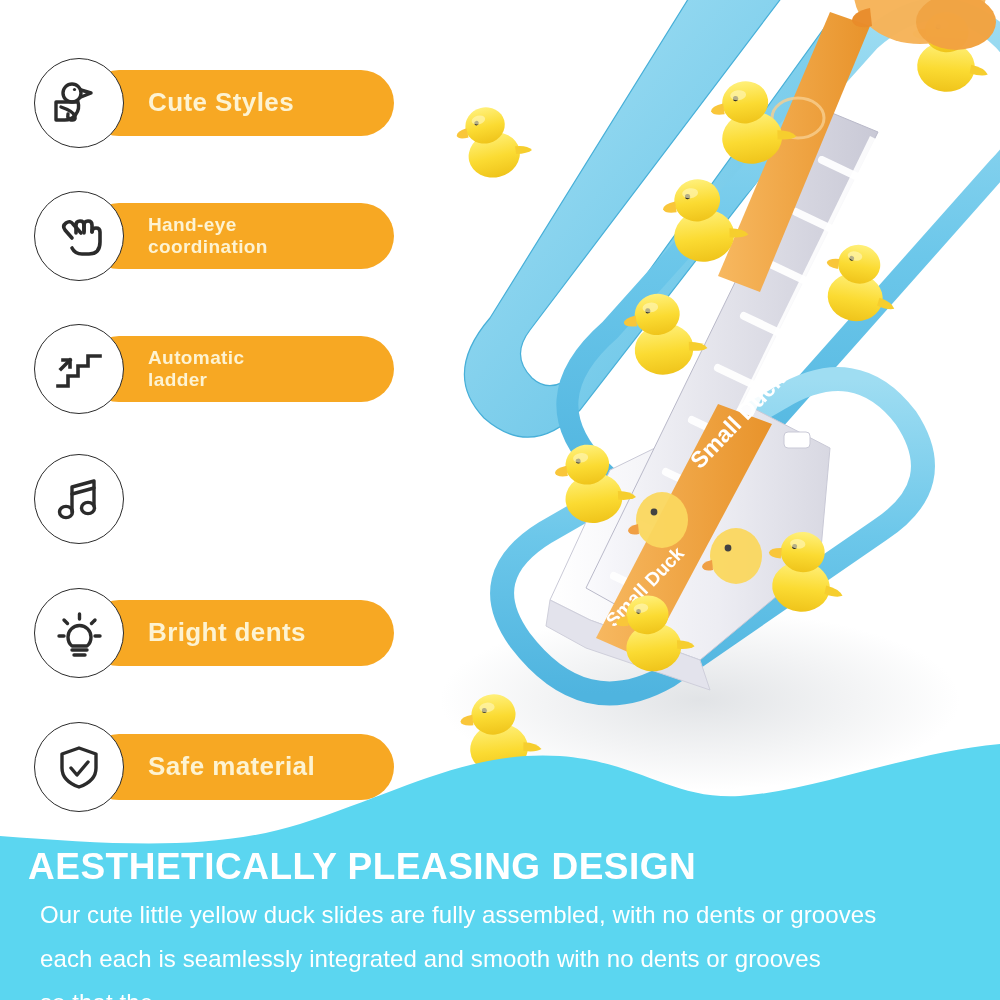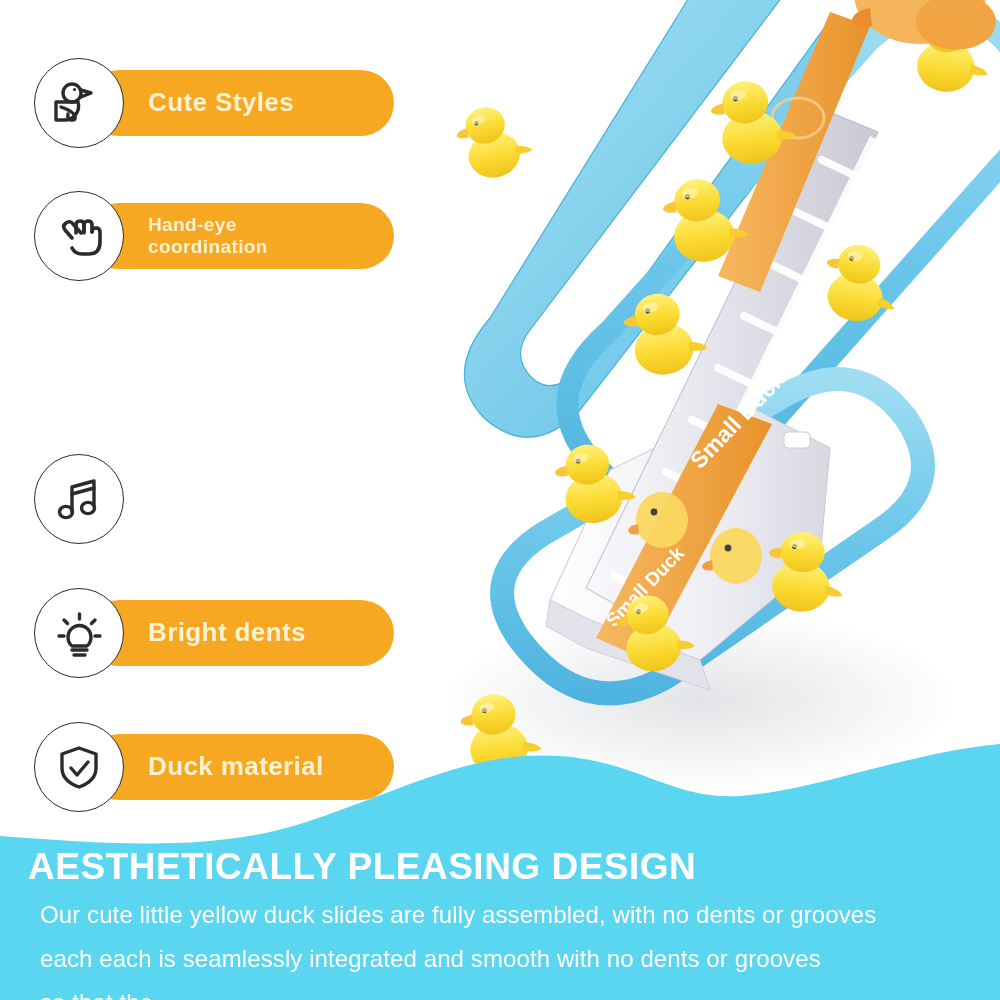--- a/index.html
+++ b/index.html
@@ -303,20 +303,33 @@
       <div class="icon-circle">
         <svg width="56" height="56" viewBox="0 0 56 56" fill="none" stroke="#2B2B2B" stroke-width="3.6" stroke-linecap="round" stroke-linejoin="round">
           <path d="M21 30 l-7 -8 q-3 -4 1 -7 q4 -3 7 1 l8 9"></path>
           <path d="M25 25 v-8 q0 -4 4 -4 q4 0 4 4 v8"></path>
           <path d="M33 23 v-6 q0 -4 4 -4 q4 0 4 4 v7"></path>
           <path d="M41 24 q0 -4 4 -4 q4 0 4 4 v10 q0 12 -11 12 h-7 q-7 0 -10 -6"></path>
         </svg>
       </div>
     </div>
 
+    <div class="feature-item" style="top:288px;">
+      <div class="badge-pill">
+        <span class="badge-label two-line">Automatic
+ladder</span>
+      </div>
+      <div class="icon-circle">
+        <svg width="58" height="58" viewBox="0 0 58 58" fill="none" stroke="#2B2B2B" stroke-width="3.6" stroke-linecap="square" stroke-linejoin="miter">
+          <path d="M8 46 h10 v-10 h10 v-10 h10 v-10 h12"></path>
+          <path d="M11 29 l9 -9"></path>
+          <path d="M20 20 h-7 M20 20 v7"></path>
+        </svg>
+      </div>
+    </div>
 
     <div class="feature-item" style="top:418px;">
       <div class="icon-circle">
         <svg width="56" height="56" viewBox="0 0 56 56" fill="none" stroke="#2B2B2B" stroke-width="3.4" stroke-linecap="round" stroke-linejoin="round">
           <path d="M21 41 v-25 l22 -6 v25"></path>
           <path d="M21 23 l22 -6"></path>
           <ellipse cx="15" cy="41" rx="6.5" ry="5.6"></ellipse>
           <ellipse cx="37" cy="37" rx="6.5" ry="5.6"></ellipse>
         </svg>
       </div>
@@ -335,21 +348,21 @@
           <path d="M14 16 l3.5 3.5"></path>
           <path d="M45 16 l-3.5 3.5"></path>
           <path d="M9 32 h5"></path>
           <path d="M45 32 h5"></path>
         </svg>
       </div>
     </div>
 
     <div class="feature-item" style="top:686px;">
       <div class="badge-pill">
-        <span class="badge-label">Duck material</span>
+        <span class="badge-label">Safe material</span>
       </div>
       <div class="icon-circle">
         <svg width="56" height="56" viewBox="0 0 56 56" fill="none" stroke="#2B2B2B" stroke-width="3.4" stroke-linecap="round" stroke-linejoin="round">
           <path d="M28 9 l17 6 v14 q0 13 -17 19 q-17 -6 -17 -19 v-14 z"></path>
           <path d="M20 29 l6 7 l11 -13"></path>
         </svg>
       </div>
     </div>
 
   </div>

